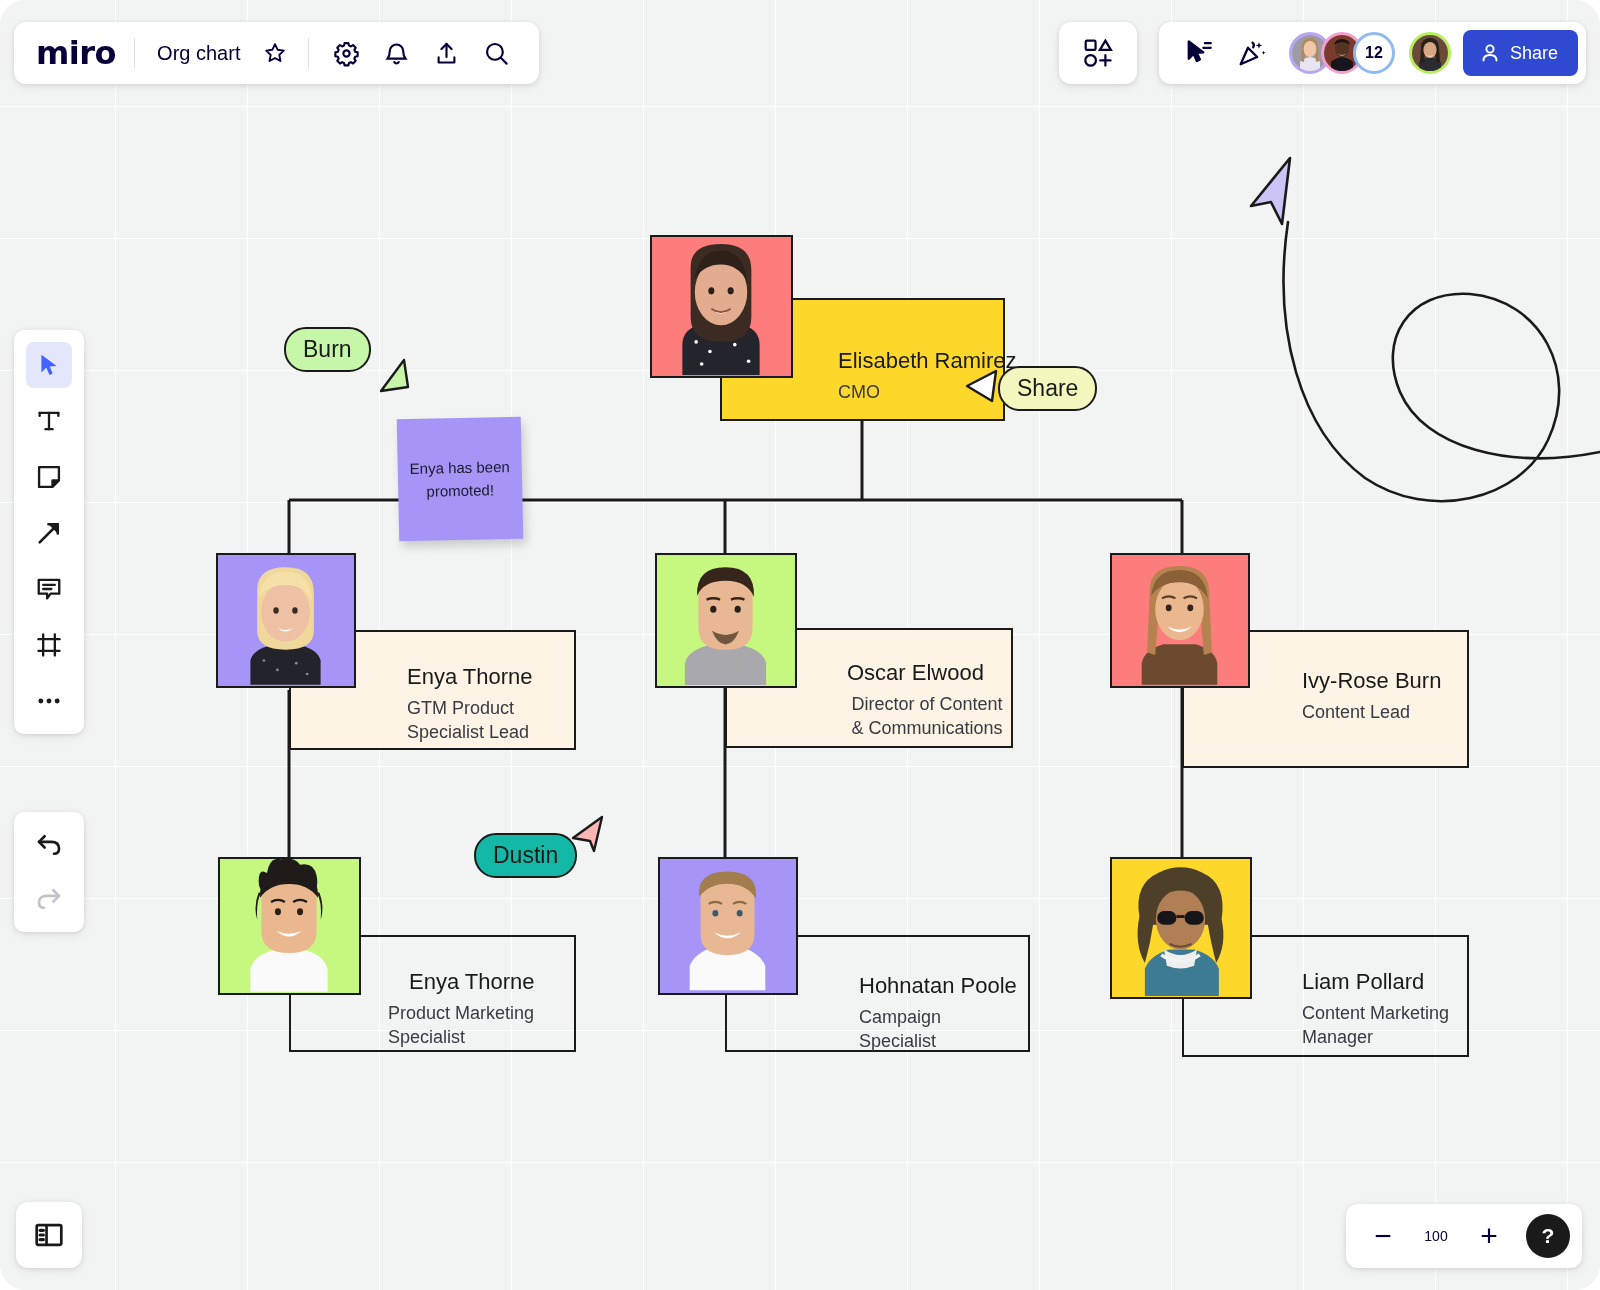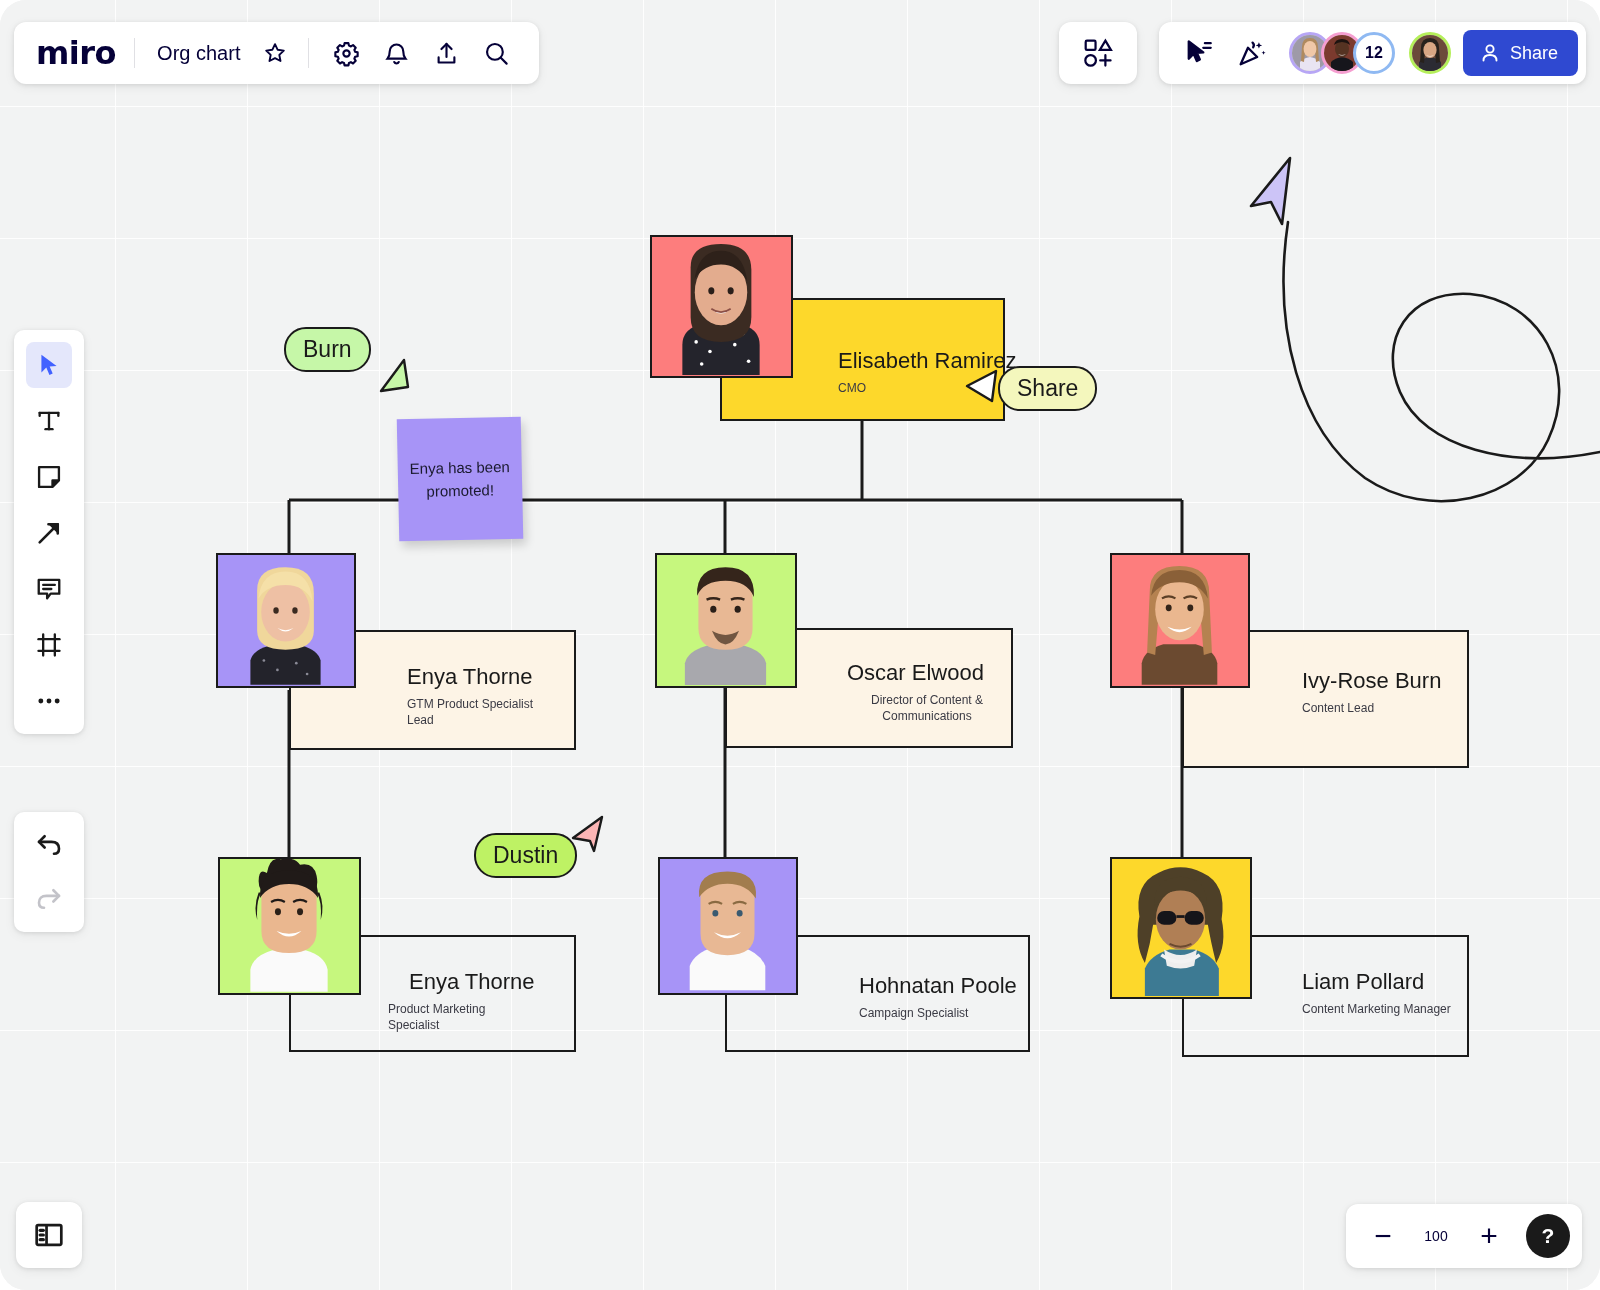--- a/index.html
+++ b/index.html
@@ -209,21 +209,21 @@
     border-width: 2.5px;
   }
   .node-name {
     font-size: 22px;
     color: #1a1a1a;
     line-height: 1.2;
     margin-bottom: 7px;
     white-space: nowrap;
   }
   .node-title {
-    font-size: 12px;
+    font-size: 18px;
     color: #3a3a44;
     line-height: 1.32;
   }
   .node-photo {
     position: absolute;
     border: 2.5px solid #1a1a1a;
     overflow: hidden;
     z-index: 3;
   }
 
@@ -466,21 +466,21 @@
     </svg>
   </div>
 
   <div class="cursor-arrow" style="left:962px; top:368px; z-index:21;">
     <svg width="42" height="36" viewBox="0 0 42 36">
       <path d="M5 18 L34 3 L30 33 Z" fill="#ffffff" stroke="#1a1a1a" stroke-width="2.4" stroke-linejoin="round"></path>
     </svg>
   </div>
   <div class="cursor-label" style="left:998px; top:366px; background:#f4f7bd;">Share</div>
 
-  <div class="cursor-label" style="left:474px; top:833px; background:#bef264;">Dustin</div>
+  <div class="cursor-label" style="left:474px; top:833px; background:#14b8a6;">Dustin</div>
   <div class="cursor-arrow" style="left:566px; top:812px;">
     <svg width="42" height="44" viewBox="0 0 42 44">
       <path d="M36 5 L7 26 L24 29 L28 39 Z" fill="#fcb5b5" stroke="#1a1a1a" stroke-width="2.4" stroke-linejoin="round"></path>
     </svg>
   </div>
 
   <div class="bar" id="top-left-bar">
     <div class="miro-logo">miro</div>
     <div class="vdiv"></div>
     <div class="board-title-group">

